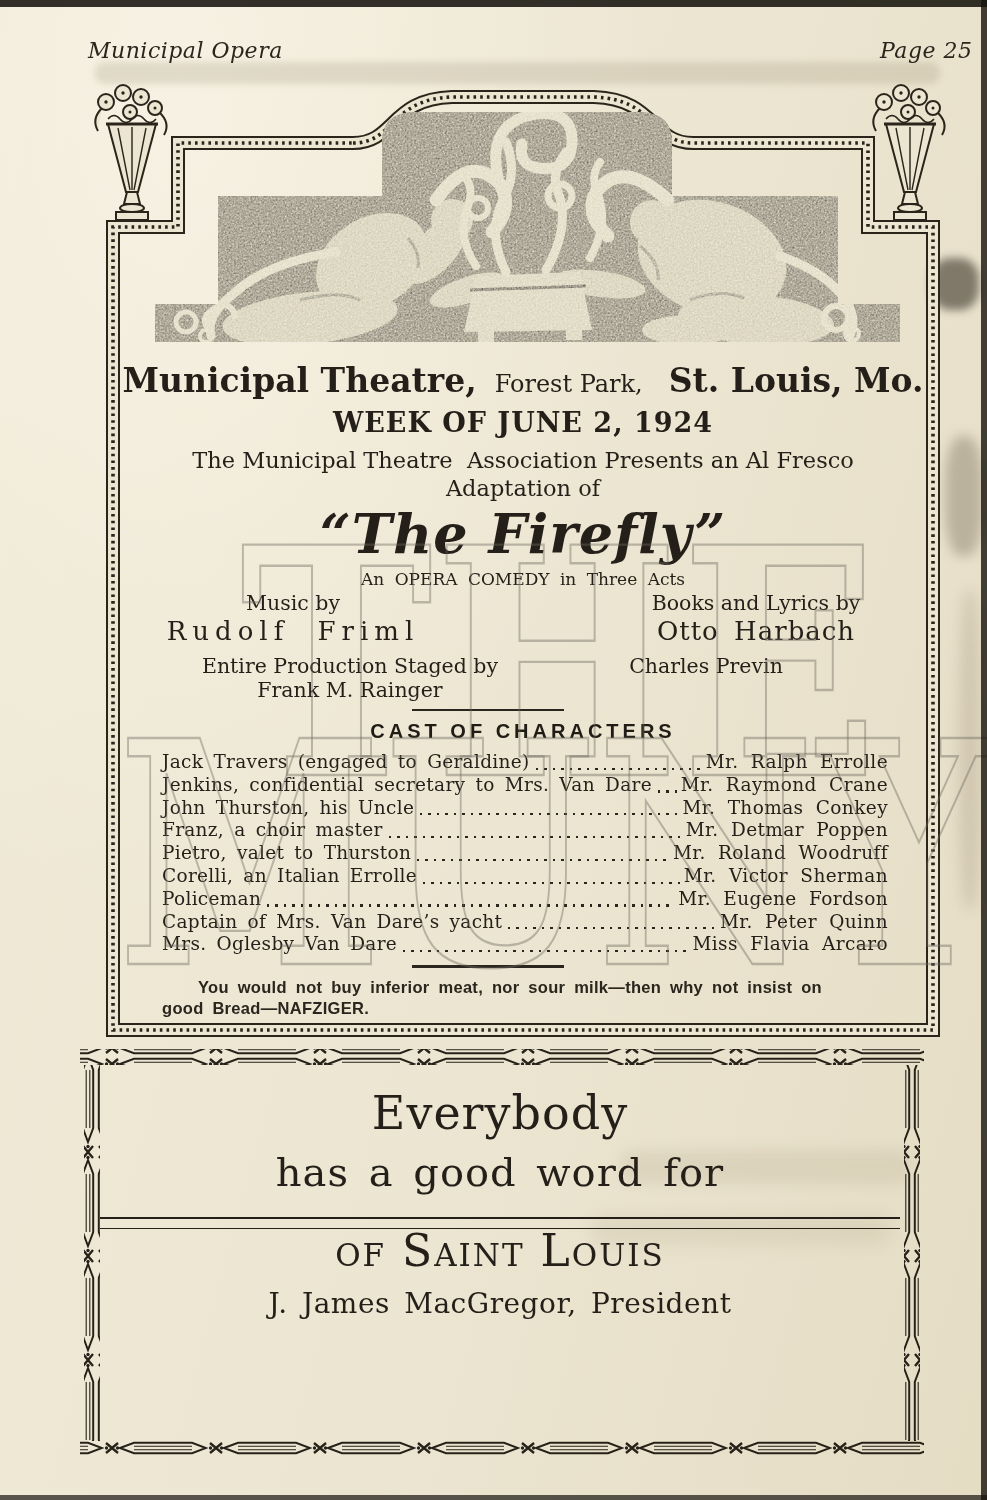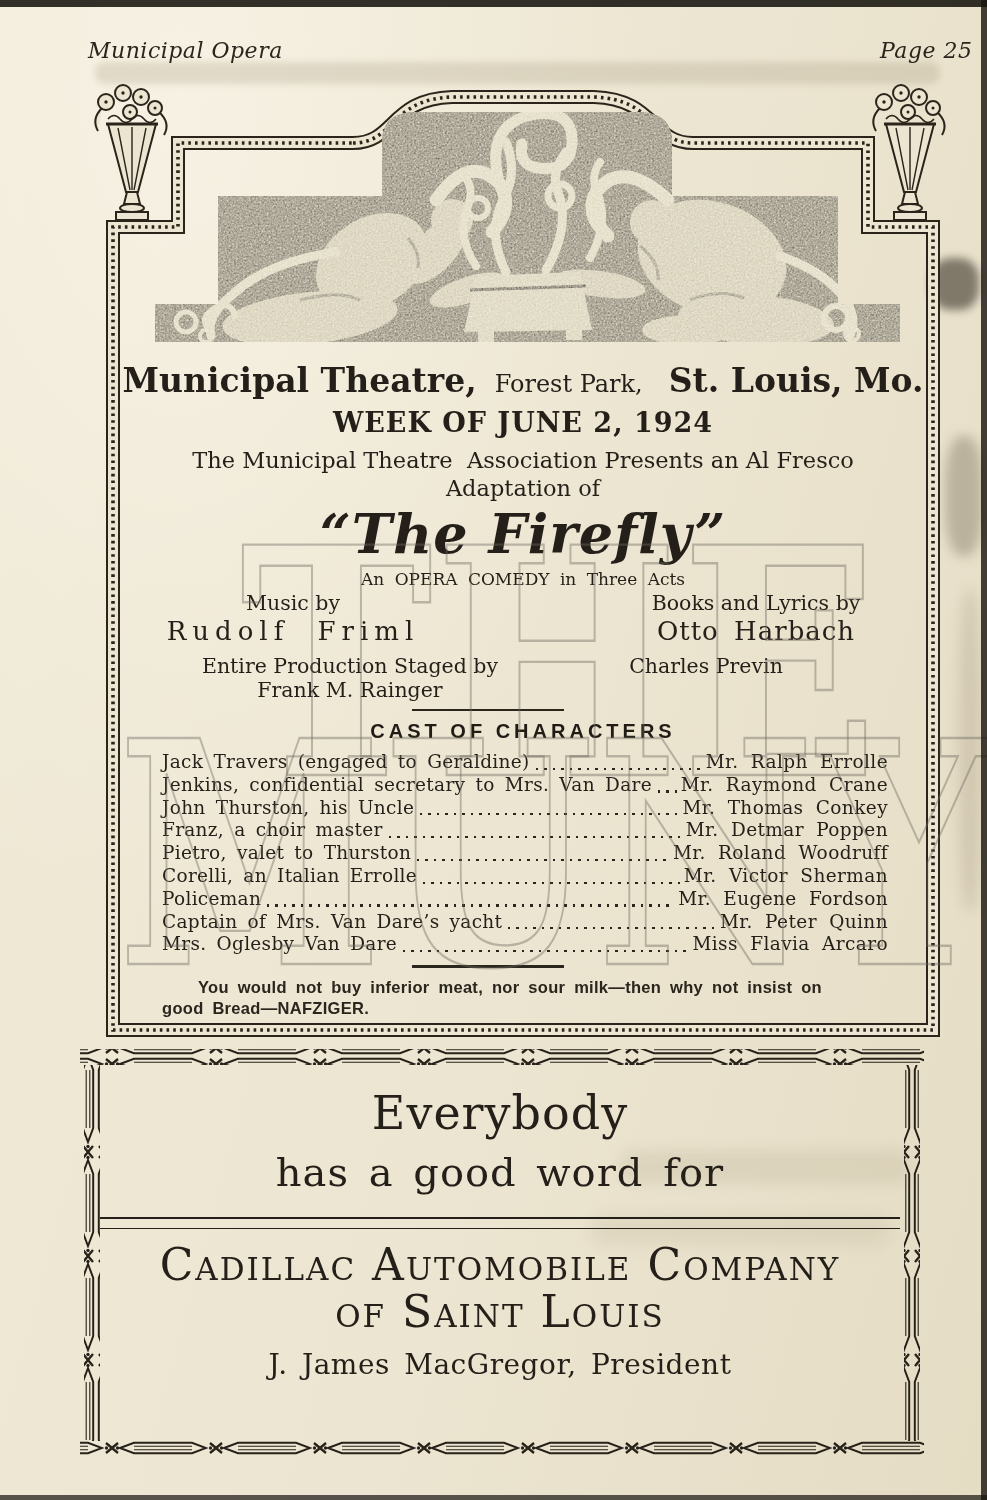--- a/index.html
+++ b/index.html
@@ -316,21 +316,20 @@
     <rect x="904" y="1065" width="16" height="376" fill="url(#chainV)"></rect>
   </svg>
 
   <div class="ad-content">
     <div class="ad-line1">Everybody</div>
     <div class="ad-line2">has a good word for</div>
     <div class="brand-row">
       <div class="brand-rule"></div>
       <div class="brand-rule"></div>
     </div>
-    <div class="company1">Cadillac Automobile Company</div>
     <div class="company2">of Saint Louis</div>
     <div class="signature">J. James MacGregor, President</div>
   </div>
 
   <div class="watermark">
     <div class="wm-line wm-the">THE</div>
     <div class="wm-line wm-muny">MUNY</div>
   </div>
 
   <div class="edge edge-top"></div>

